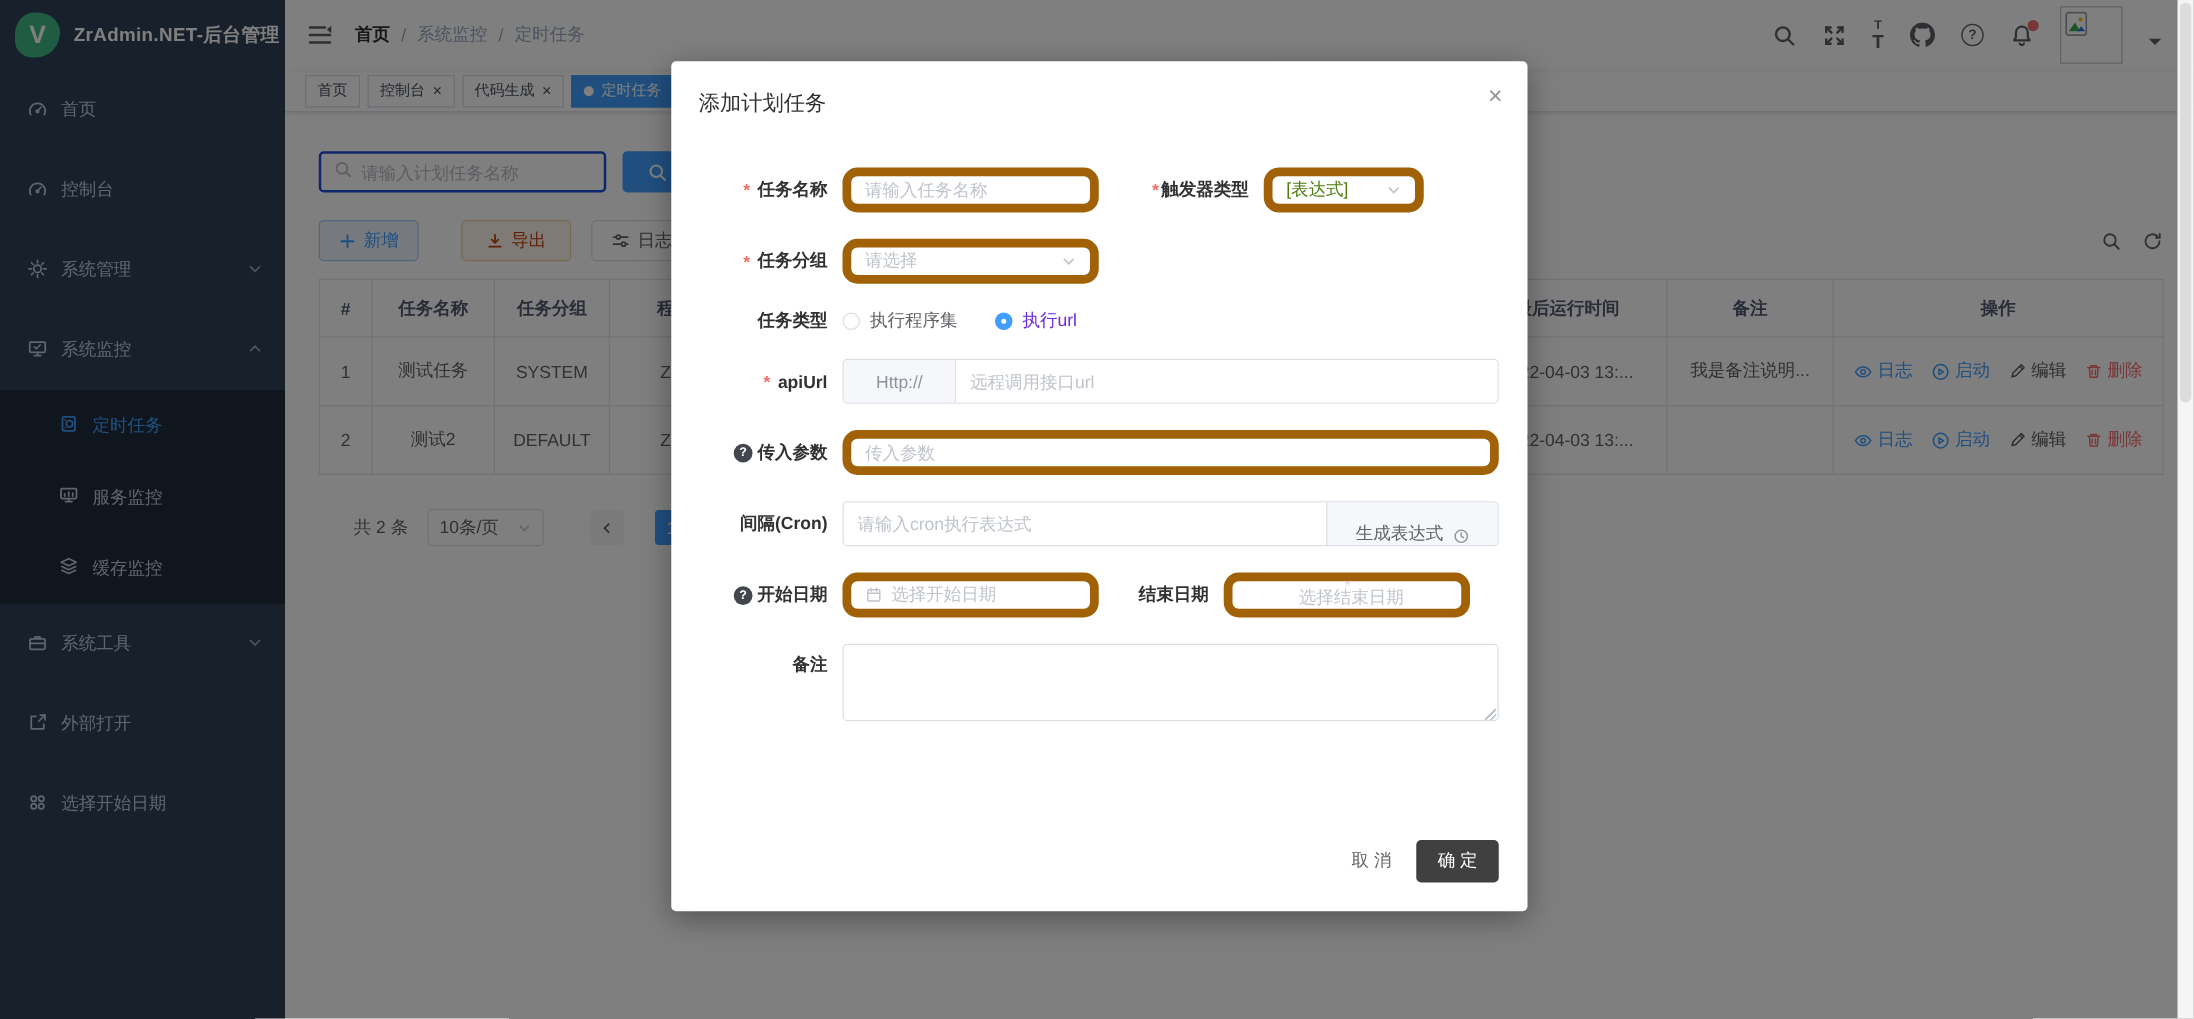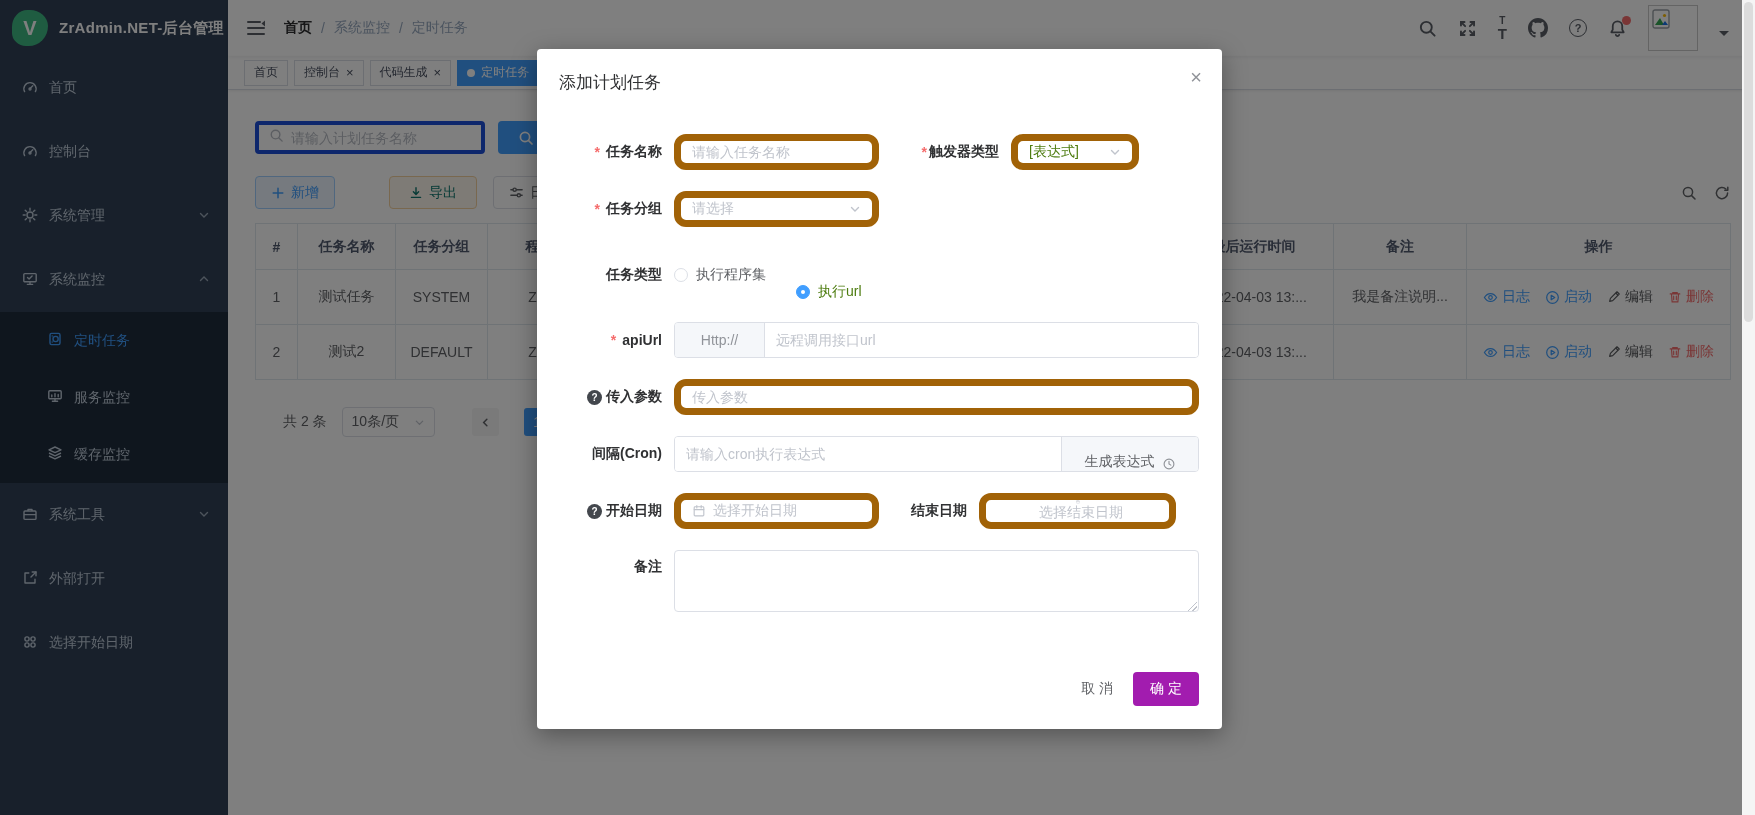--- a/index.html
+++ b/index.html
@@ -38,29 +38,29 @@
   .caret-down { width:0; height:0; border:5px solid transparent; border-top-color:#5a5e66; margin-top:16px; cursor:pointer; }
 
   .tags-bar { height:34px; display:flex; align-items:center; gap:6px; padding:0 16px; border-bottom:1px solid #d8dce5; box-shadow:0 1px 3px 0 rgba(0,0,0,.08); }
   .tag { height:26px; display:inline-flex; align-items:center; gap:6px; padding:0 9px; border:1px solid #d8dce5; background:#fff; color:#495060; font-size:12px; cursor:pointer; }
   .tag-close { font-size:13px; line-height:1; color:#495060; cursor:pointer; }
   .tag.active { background:#409eff; border-color:#409eff; color:#fff; }
   .tag-dot { width:8px; height:8px; border-radius:50%; background:#fff; }
 
   .content { position:relative; padding:17px 25px 0 27px; }
   .search-row { margin-top:14px; display:flex; align-items:center; }
-  .search-box { width:230px; height:33px; border:4px solid #1d4ed8; border-radius:4px; background:#fff; display:flex; align-items:center; gap:7px; padding:0 10px; color:#b8bcc4; }
+  .search-box { width:230px; height:33px; border:2px solid #1d4ed8; border-radius:4px; background:#fff; display:flex; align-items:center; gap:7px; padding:0 10px; color:#b8bcc4; }
   .search-box input { border:none; outline:none; flex:1; font-size:14px; color:#606266; background:transparent; min-width:0; }
   .search-box input::placeholder { color:#b8bcc4; }
   .search-btn { width:56px; height:33px; margin-left:13px; background:#409eff; border:none; border-radius:4px; color:#fff; display:grid; place-items:center; cursor:pointer; }
 
   .btn-row { margin-top:22px; display:flex; align-items:center; position:relative; }
   .btn { height:33px; display:inline-flex; align-items:center; gap:6px; padding:0 15px; border-radius:4px; font-size:14px; border:1px solid; cursor:pointer; background:#fff; }
   .btn-add { color:#409eff; background:#ecf5ff; border-color:#a0cfff; }
-  .btn-export { color:#0f766e; background:#fdf6ec; border-color:#f3d19e; margin-left:54px; padding:0 19px; }
+  .btn-export { color:#c2410c; background:#fdf6ec; border-color:#f3d19e; margin-left:34px; padding:0 19px; }
   .btn-log { color:#606266; background:#fff; border-color:#dcdfe6; margin-left:16px; }
   .mini-tools { position:absolute; right:0; top:9px; display:flex; align-items:center; gap:17px; color:#606266; }
   .mini-tools span { cursor:pointer; display:grid; place-items:center; }
 
   table.grid { margin-top:14px; border-collapse:collapse; table-layout:fixed; width:1475px; font-size:14px; color:#606266; background:#fff; }
   .grid th, .grid td { border:1px solid #dfe6ec; text-align:center; overflow:hidden; white-space:nowrap; }
   .grid th { height:46px; color:#515a6e; font-weight:700; }
   .grid td { height:55px; }
   .actions { display:flex; align-items:center; justify-content:center; gap:15px; }
   .act { display:inline-flex; align-items:center; gap:4px; cursor:pointer; font-size:14px; }
@@ -96,36 +96,36 @@
   .ctrl input::placeholder { color:#c0c4cc; }
   .w205 { width:205px; } .w128 { width:128px; } .w197 { width:197px;flex-direction:column; }
   .sel { justify-content:space-between; cursor:pointer; }
   .sel-value { color:#4d7c0f; }
   .sel-ph { color:#c0c4cc; }
   .lbl2 { width:132px; flex:none; display:flex; align-items:center; justify-content:flex-end; padding-right:12px; font-weight:700; color:#303133; white-space:nowrap; }
   .lbl2.end { width:100px; }
   .radio-group { display:flex; align-items:center; gap:30px; }
   .radio { display:flex; align-items:center; gap:8px; cursor:pointer; color:#606266; }
   .radio-circ { width:14px; height:14px; border-radius:50%; border:1px solid #dcdfe6; background:#fff; }
-  .radio.checked { color:#4d7c0f;margin-top:35px; }
+  .radio.checked { color:#6d28d9; }
   .radio.checked .radio-circ { border-color:#409eff; background:#409eff; position:relative; }
   .radio.checked .radio-circ::after { content:""; position:absolute; left:4px; top:4px; width:4px; height:4px; border-radius:50%; background:#fff; }
   .inp-group { width:525px; height:36px; border:1px solid #dcdfe6; border-radius:4px; display:flex; overflow:hidden; background:#fff; }
   .inp-prefix { width:90px; flex:none; background:#f5f7fa; border-right:1px solid #dcdfe6; color:#909399; display:grid; place-items:center; }
   .inp-group input { border:none; outline:none; flex:1; padding:0 11px; font-size:14px; color:#606266; min-width:0; }
   .inp-group input::placeholder { color:#c0c4cc; }
   .inp-append { width:137px; flex:none; background:#f5f7fa; border-left:1px solid #dcdfe6; color:#606266; display:flex; align-items:flex-end; justify-content:center; gap:7px; cursor:pointer; }
   .date-ph { color:#c0c4cc; margin-left:7px; }
   .ta-wrap { position:relative; width:525px; }
   .ta-wrap textarea { width:100%; height:62px; border:1px solid #dcdfe6; border-radius:4px; resize:none; padding:6px 11px; font-size:14px; font-family:inherit; color:#606266; outline:none; }
   .ta-wrap::after { content:""; position:absolute; right:2px; bottom:4px; width:9px; height:9px;
     background:linear-gradient(135deg, transparent 0 45%, #c0c4cc 45% 55%, transparent 55% 70%, #c0c4cc 70% 80%, transparent 80%); }
   .dlg-footer { position:absolute; right:23px; bottom:23px; display:flex; align-items:center; gap:20px; }
   .btn-cancel { border:none; background:none; color:#606266; font-size:14px; cursor:pointer; }
-  .btn-confirm { border:none; background:#a21caf; color:#fff; font-size:14px; height:34px; padding:0 17px; border-radius:4px; cursor:pointer; }
+  .btn-confirm { border:none; background:#404040; color:#fff; font-size:14px; height:34px; padding:0 17px; border-radius:4px; cursor:pointer; }
 </style>
 </head>
 <body>
 
 <div class="app">
 
   <aside class="sidebar">
     <div class="logo-row">
       <div class="logo-badge">V</div>
       <div class="logo-title">ZrAdmin.NET-后台管理</div>

